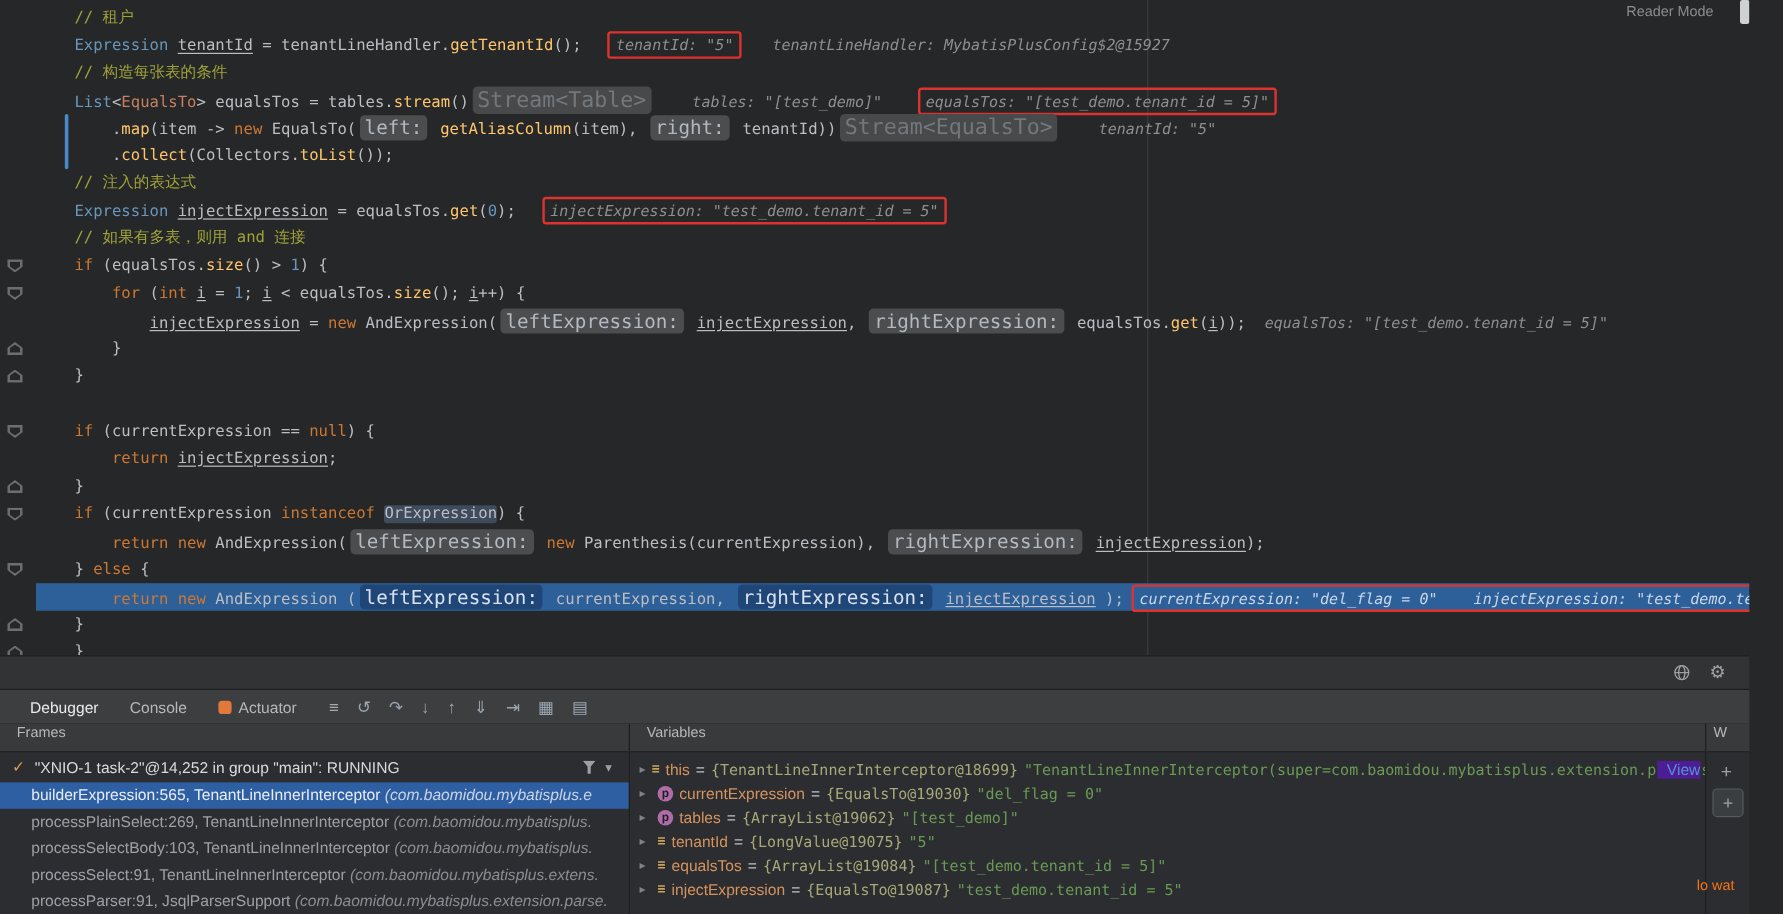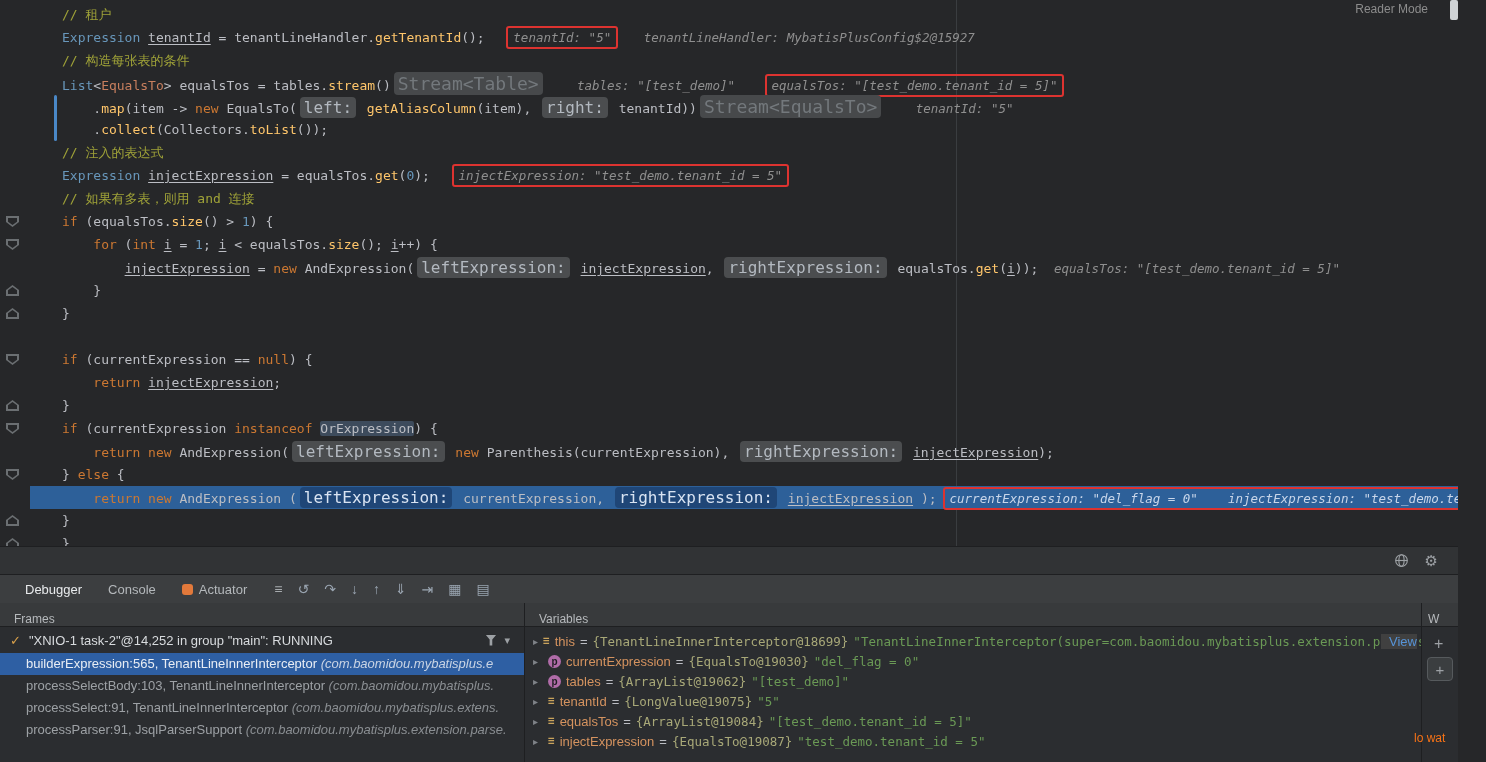--- a/index.html
+++ b/index.html
@@ -46,42 +46,42 @@
   
   .dtabs{position:absolute;top:575px;left:0;right:0;height:28px;background:#3c3e40;display:flex;align-items:center;font-size:13px;color:#b4b8bb;padding-left:12px}
   .dtab{padding:0 13px;height:100%;display:flex;align-items:center;gap:6px;cursor:default}
   .dtab.active span{color:#e8eaec}
   .act-ic{width:11px;height:11px;background:#e2793b;border-radius:3px;display:inline-block}
   .tbi{margin-left:15px;color:#9aa5b1;font-size:14px}
   .tbi:first-of-type{margin-left:14px;color:#a7abae}
 
   
   .panels{position:absolute;top:603px;left:0;right:0;bottom:0;display:flex;background:#2b2d30}
-  .phead{height:24px;background:#383a3c;border-bottom:1px solid #1e1f21;display:flex;align-items:flex-end;padding:0 14px;font-size:12px;color:#b6b9bc}
+  .phead{height:24px;background:#383a3c;border-bottom:1px solid #1e1f21;display:flex;align-items:flex-start;padding:0 14px;font-size:12px;color:#b6b9bc}
   .frames-panel{width:525px;border-right:1px solid #1e1f21;display:flex;flex-direction:column;overflow:hidden}
   .thread-row{height:26px;display:flex;align-items:center;gap:8px;padding:0 10px;color:#d8dbde;font-size:13px;white-space:nowrap;overflow:hidden}
   .th-ic{color:#d9a04a;font-size:13px}
   .funnel{width:11px;height:11px;background:#9da1a5;clip-path:polygon(0 0,100% 0,62% 45%,62% 100%,38% 100%,38% 45%);margin-left:auto}
   .th-caret{color:#9da1a5;font-size:11px;margin-right:4px}
   .frow{height:22px;line-height:22px;padding-left:26px;font-size:13px;color:#9da1a5;white-space:nowrap;overflow:hidden}
   .frow .pkg{font-style:italic;color:#8a8e92}
   .frow.sel{background:#2e5fa3;color:#e8edf4}
   .frow.sel .pkg{color:#c9d4e4}
 
   .vars-panel{flex:1;display:flex;flex-direction:column;overflow:hidden}
   .vars-list{padding-top:4px}
   .vrow{height:20px;display:flex;align-items:center;gap:5px;padding:0 64px 0 8px;white-space:nowrap;overflow:hidden;position:relative;font-size:13px}
   .vchev{color:#7f8388;font-size:10px;width:10px}
   .ic-v{color:#c9a35c;font:bold 11px/14px "DejaVu Sans Mono",monospace}
   .ic-p{display:inline-flex;width:13px;height:13px;border-radius:50%;background:#b06ca8;color:#1e1f22;font:bold 10px/13px "Liberation Sans",sans-serif;justify-content:center;flex:none}
   .vname{color:#d5935f}
   .veq{color:#bcbec4}
   .vref{color:#a8a878;font-family:"DejaVu Sans Mono",monospace;font-size:12.5px}
   .vval{color:#6a9955;font-family:"DejaVu Sans Mono",monospace;font-size:12.5px}
-  .vlink{position:absolute;right:4px;color:#5693d6;background:#404040;padding-left:8px}
+  .vlink{position:absolute;right:4px;color:#5693d6;background:#4c1d95;padding-left:8px}
 
   .watches-panel{width:37px;border-left:1px solid #1e1f21;position:relative}
   .watches-panel .phead{padding:0 6px}
   .wplus1{position:absolute;top:32px;left:12px;color:#9da1a5;font-size:16px}
   .wplus2{position:absolute;top:54px;left:5px;width:26px;height:24px;border:1px solid #565a5d;border-radius:4px;background:#3b3e40;color:#9da1a5;display:flex;align-items:center;justify-content:center;font-size:15px}
   .wpartial{position:absolute;top:128px;left:-8px;color:#f97316;font-size:12px;white-space:nowrap}
 </style>
 </head>
 <body>
 
@@ -202,20 +202,21 @@
         <span>Frames</span>
       </div>
       <div class="thread-row">
         <span class="th-ic">✓</span>
         <span>"XNIO-1 task-2"@14,252 in group "main": RUNNING</span>
         <span class="funnel"></span>
         <span class="th-caret">▾</span>
       </div>
       <div id="frames">
           <div class="frow sel"><span>builderExpression:565, TenantLineInnerInterceptor </span><span class="pkg">(com.baomidou.mybatisplus.e</span></div>
+          <div class="frow"><span>processPlainSelect:269, TenantLineInnerInterceptor </span><span class="pkg">(com.baomidou.mybatisplus.</span></div>
           <div class="frow"><span>processSelectBody:103, TenantLineInnerInterceptor </span><span class="pkg">(com.baomidou.mybatisplus.</span></div>
           <div class="frow"><span>processSelect:91, TenantLineInnerInterceptor </span><span class="pkg">(com.baomidou.mybatisplus.extens.</span></div>
           <div class="frow"><span>processParser:91, JsqlParserSupport </span><span class="pkg">(com.baomidou.mybatisplus.extension.parse.</span></div>
         </div>
     </div>
 
     <div class="vars-panel">
       <div class="phead">
         <span>Variables</span>
       </div>

